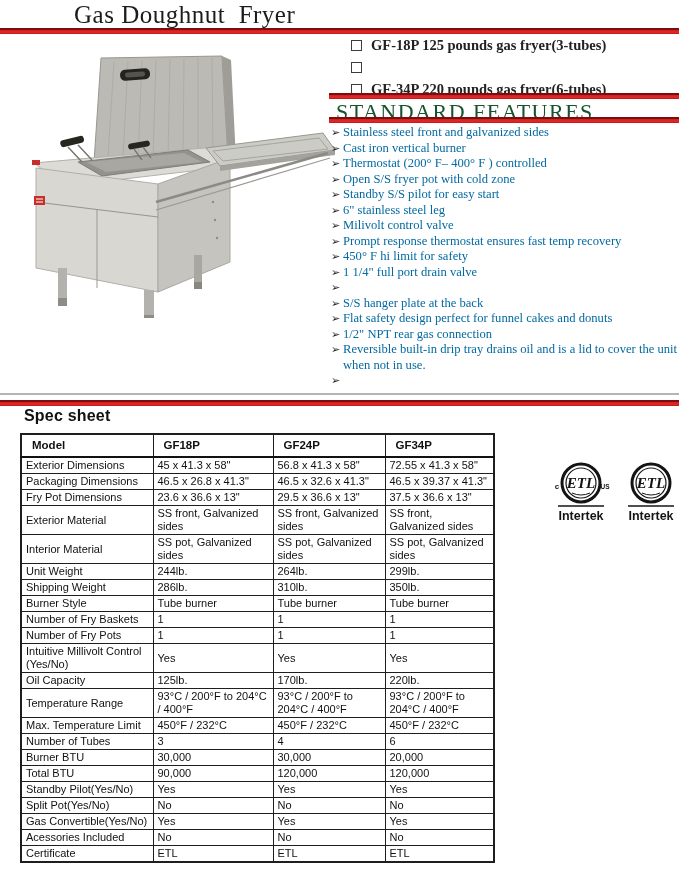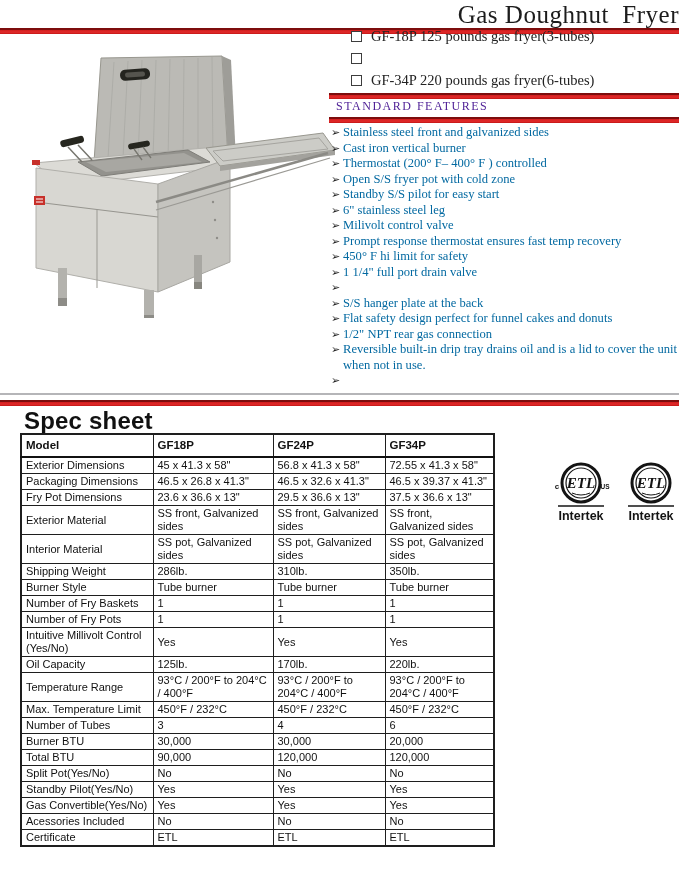--- a/index.html
+++ b/index.html
@@ -2,73 +2,73 @@
 <html><head>
 <meta charset="utf-8">
 <style>
   * { margin:0; padding:0; box-sizing:border-box; }
   body { background:#ffffff; font-family:"Liberation Sans", sans-serif; }
   .page { position:relative; width:679px; height:876px; background:#fff; overflow:hidden; }
 
   
   .title {
     position:absolute; top:1px; left:0; width:100%;
-    text-align:right; padding-left:58px;
+    text-align:left; padding-left:74px;
     font-family:"Liberation Serif", serif;
     font-size:25px; color:#1c1c1c; white-space:pre; letter-spacing:.5px;
   }
 
   
   .redbar {
     position:absolute; height:6px;
     background:linear-gradient(to bottom, #7d0d0d 0%, #7d0d0d 26%, #d01d1d 34%, #e22a2a 70%, #c31515 100%);
   }
   .rule-top  { top:28px; left:0; width:679px; }
   .bar-a     { top:93px;  left:329px; width:350px; }
   .bar-b     { top:117px; left:329px; width:350px; }
   .rule-spec { top:400px; left:0; width:679px; }
   .gray-line { position:absolute; top:393px; left:0; width:679px; height:2px; background:#b5b5b8; }
 
   
-  .checklist { position:absolute; top:25px; left:351px; width:328px; }
+  .checklist { position:absolute; top:34px; left:351px; width:328px;font-weight:bold; }
   .check-item { display:flex; align-items:center; height:22px; gap:9px; }
   .cbox { width:11px; height:11px; border:1.5px solid #3d3d3d; background:#fff; flex:0 0 auto; }
   .clabel { font-family:"Liberation Serif", serif; font-size:14.5px; color:#222; white-space:nowrap; }
 
   
   .sf-heading {
     position:absolute; top:99px; left:336px;
-    font-family:"Liberation Serif", serif; font-size:12px; letter-spacing:1.5px; color:#4c1d95;
+    font-family:"Liberation Serif", serif; font-size:22px; letter-spacing:1.5px; color:#14532d;
   }
   .features { position:absolute; top:125px; left:331px; width:348px; list-style:none; }
   .features li { display:flex; align-items:flex-start; }
   .features .arrow {
     flex:0 0 12px; font-size:11px; line-height:15.5px; color:#1d1d1d;
     font-family:"DejaVu Sans", sans-serif;
   }
   .features .ftext {
     font-family:"Liberation Serif", serif; font-size:12.6px; line-height:15.5px; color:#0369a1;
   }
 
   
   .spec-heading {
     position:absolute; top:407px; left:24px;
-    font-size:24px; font-weight:bold; color:#111; letter-spacing:.2px;
+    font-size:16px; font-weight:bold; color:#111; letter-spacing:.2px;
   }
   .spec-table {
     position:absolute; top:433px; left:20px; width:473px;
     border-collapse:collapse; table-layout:fixed;
     font-size:11px; color:#111;
   }
   .spec-table th, .spec-table td {
     border:1px solid #1e1e1e; padding:1px 4px; line-height:13px;
     text-align:left; vertical-align:middle; overflow:hidden;
   }
   .spec-table thead th {
-    font-size:11.5px; font-weight:bold; padding:4px 4px; border-bottom:2.5px solid #111;
+    font-size:11.5px; font-weight:bold; padding:4px 10px; border-bottom:2.5px solid #111;
   }
   .spec-table { border:2px solid #1e1e1e; }
 
   
   .badges { position:absolute; top:460px; left:550px; display:flex; gap:8px; }
   .badges svg { display:block; }
 
   .product { position:absolute; top:50px; left:8px; width:335px; height:268px; }
 </style>
 </head>
@@ -260,20 +260,26 @@
           <td>SS front, Galvanized sides</td>
           <td>SS front, Galvanized sides</td>
         </tr>
         <tr>
           <td>Interior Material</td>
           <td>SS pot, Galvanized sides</td>
           <td>SS pot, Galvanized sides</td>
           <td>SS pot, Galvanized sides</td>
         </tr>
         <tr>
+          <td>Unit Weight</td>
+          <td>244lb.</td>
+          <td>264lb.</td>
+          <td>299lb.</td>
+        </tr>
+        <tr>
           <td>Shipping Weight</td>
           <td>286lb.</td>
           <td>310lb.</td>
           <td>350lb.</td>
         </tr>
         <tr>
           <td>Burner Style</td>
           <td>Tube burner</td>
           <td>Tube burner</td>
           <td>Tube burner</td>
@@ -326,30 +332,30 @@
           <td>30,000</td>
           <td>20,000</td>
         </tr>
         <tr>
           <td>Total BTU</td>
           <td>90,000</td>
           <td>120,000</td>
           <td>120,000</td>
         </tr>
         <tr>
+          <td>Standby Pilot(Yes/No)</td>
+          <td>Yes</td>
+          <td>Yes</td>
+          <td>Yes</td>
+        </tr>
+        <tr>
           <td>Split Pot(Yes/No)</td>
           <td>No</td>
           <td>No</td>
           <td>No</td>
-        </tr>
-        <tr>
-          <td>Standby Pilot(Yes/No)</td>
-          <td>Yes</td>
-          <td>Yes</td>
-          <td>Yes</td>
         </tr>
         <tr>
           <td>Gas Convertible(Yes/No)</td>
           <td>Yes</td>
           <td>Yes</td>
           <td>Yes</td>
         </tr>
         <tr>
           <td>Acessories Included</td>
           <td>No</td>

